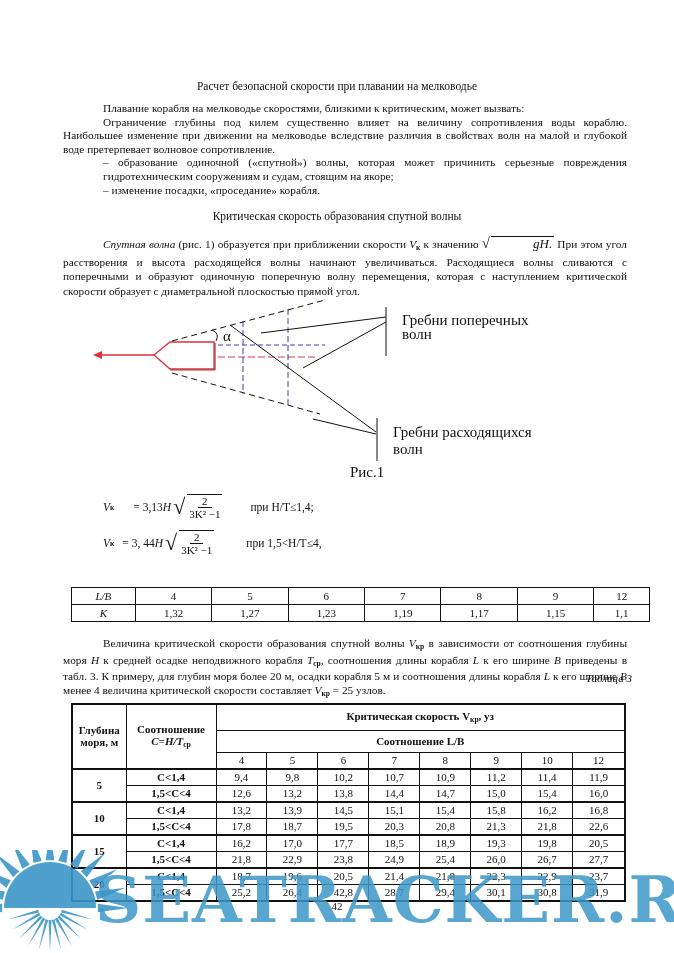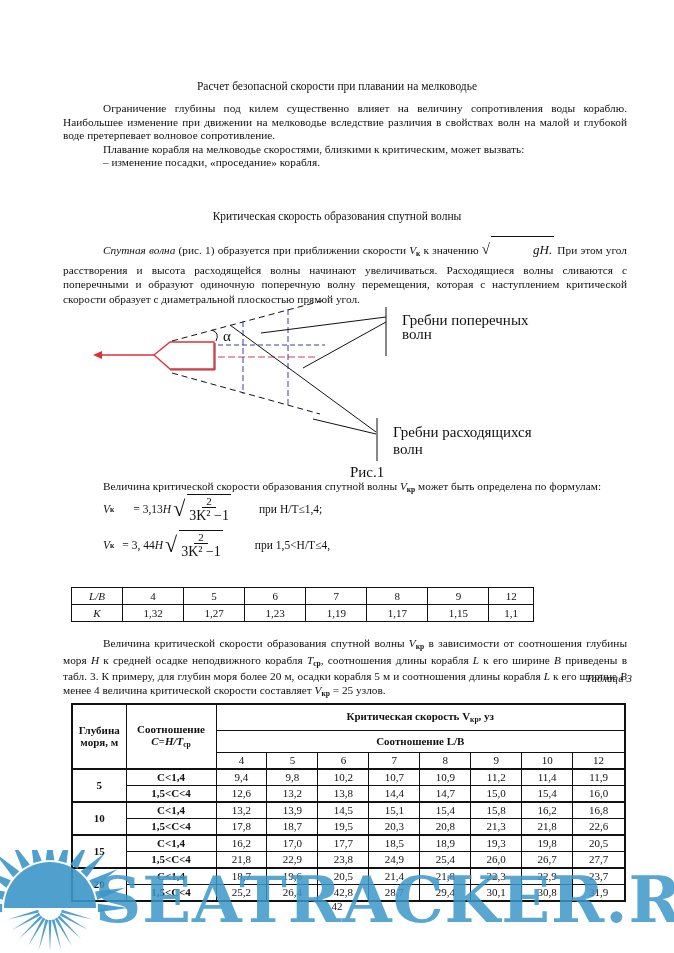--- a/index.html
+++ b/index.html
@@ -8,54 +8,55 @@
     font-family: "Liberation Serif", "DejaVu Serif", serif; color: #111; font-size: 11.3px;
   }
   .page { position: absolute; left: 0; top: 0; width: 674px; height: 953px; }
   .h1 { position: absolute; left: 0; width: 674px; text-align: center; font-weight: normal; font-size: 11.5px; }
   .para { position: absolute; left: 63px; width: 564px; text-align: justify; line-height: 13.6px; }
   .para p { margin: 0; }
   .indent { text-indent: 40px; }
   .dash { padding-left: 40px; text-indent: 0; }
   i.v { font-style: italic; }
   sub { font-size: 7.5px; vertical-align: -2px; font-weight: bold; }
-  .sqrt { display: inline-block; border-top: 1px solid #111; padding: 6px 2px; font-style: italic; font-size: 13px; margin-left: 1px; }
+  .sqrt { display: inline-block; border-top: 1px solid #111; padding: 0 2px; font-style: italic; font-size: 13px; margin-left: 1px; }
   .sqrt-sym { font-size: 15px; }
   .figure { position: absolute; left: 80px; top: 295px; width: 470px; height: 185px; }
   .fig-label { position: absolute; font-size: 15px; }
   .formula { position: absolute; left: 103px; display: flex; align-items: center; font-size: 11.5px; }
   .frac { display: inline-flex; flex-direction: column; align-items: center; border-top: 1px solid #111; margin-left: 2px; padding: 0 2px; }
   .frac .num { border-bottom: 1px solid #111; padding: 0 4px; font-size: 11px; }
-  .frac .den { font-size: 14px; }
+  .frac .den { font-size: 11px; }
   .rad { font-size: 22px; line-height: 20px; margin-left: 2px; }
   .cond { margin-left: 28px; }
   table { border-collapse: collapse; position: absolute; }
-  .kt { left: 71px; top: 587px; width: 463px; }
+  .kt { left: 71px; top: 587px; width: 579px; }
   .kt td { border: 1px solid #111; text-align: center; height: 16px; padding: 0; font-size: 11px; }
   .t3 { left: 71px; top: 703px; width: 555px; border: 2px solid #111; }
   .t3 td, .t3 th { border: 1px solid #111; text-align: center; padding: 0; font-size: 11px; height: 15px; }
   .t3 th { font-weight: bold; }
   .t3 .thick-top td, .t3 .thick-top th { border-top: 2px solid #111; }
   .t3 .bold { font-weight: bold; }
   .tbl-caption { position: absolute; right: 42px; top: 672px; font-style: italic; font-size: 11px; }
   .pagenum { position: absolute; left: 0; width: 674px; top: 900px; text-align: center; font-size: 11px; }
   .watermark { position: absolute; left: 0; top: 850px; width: 674px; height: 100px; pointer-events: none; }
   .wm-text { position: absolute; left: 95px; top: 868px; font-family: "DejaVu Serif", serif; font-weight: bold;
              font-size: 64px; letter-spacing: 1px; color: rgba(60,150,200,0.85); line-height: 1; }
 </style>
 </head>
 <body>
 
 <div class="page">
 
   <div class="h1" style="top:80px">Расчет безопасной скорости при плавании на мелководье</div>
 
   <div class="para" style="top:102px">
+    <p class="indent">Плавание корабля на мелководье скоростями, близкими к критическим, может вызвать:</p>
     <p class="indent">Ограничение глубины под килем существенно влияет на величину сопротивления воды кораблю. Наибольшее изменение при движении на мелководье вследствие различия в свойствах волн на малой и глубокой воде претерпевает волновое сопротивление.</p>
-    <p class="indent">Плавание корабля на мелководье скоростями, близкими к критическим, может вызвать:</p>
+    <p class="dash">– образование одиночной («спутной») волны, которая может причинить серьезные повреждения гидротехническим сооружениям и судам, стоящим на якоре;</p>
     <p class="dash">– изменение посадки, «проседание» корабля.</p>
   </div>
 
   <div class="h1" style="top:210px">Критическая скорость образования спутной волны</div>
 
   <div class="para" style="top:236px;line-height:14.2px">
     <p class="indent"><i>Спутная волна</i><span> (рис. 1) образуется при приближении скорости </span><i class="v">V</i><sub>к</sub><span> к значению </span><span class="sqrt-sym">√</span><span class="sqrt">gH.</span><span> При этом угол расстворения и высота расходящейся волны начинают увеличиваться. Расходящиеся волны сливаются с поперечными и образуют одиночную поперечную волну перемещения, которая с наступлением критической скорости образует с диаметральной плоскостью прямой угол.</span></p>
   </div>
 
   <div class="figure">
@@ -87,23 +88,20 @@
       <line x1="233" y1="124" x2="296" y2="139" stroke="#111" stroke-width="1"></line>
       <line x1="297" y1="123" x2="297" y2="166" stroke="#111" stroke-width="1"></line>
     </svg>
     <span class="fig-label" style="left:143px;top:33px">α</span>
     <span class="fig-label" style="left:322px;top:17px">Гребни поперечных</span>
     <span class="fig-label" style="left:322px;top:31px">волн</span>
     <span class="fig-label" style="left:313px;top:129px">Гребни расходящихся волн</span>
     <span class="fig-label" style="left:270px;top:169px">Рис.1</span>
   </div>
 
-  <div class="para" style="top:480px">
-    <p class="indent"><span>Величина критической скорости образования спутной волны </span><i>V</i><sub>кр</sub><span> может быть определена по формулам:</span></p>
-  </div>
 
   <div class="formula" style="top:494px">
     <i>V</i>
       <sub>к</sub>
     <span style="margin-left:19px">= 3,13</span>
       <i>H</i>
     <span class="rad">√</span>
     <span class="frac">
         <span class="num">2</span>
         <span class="den">3K² −1</span>

